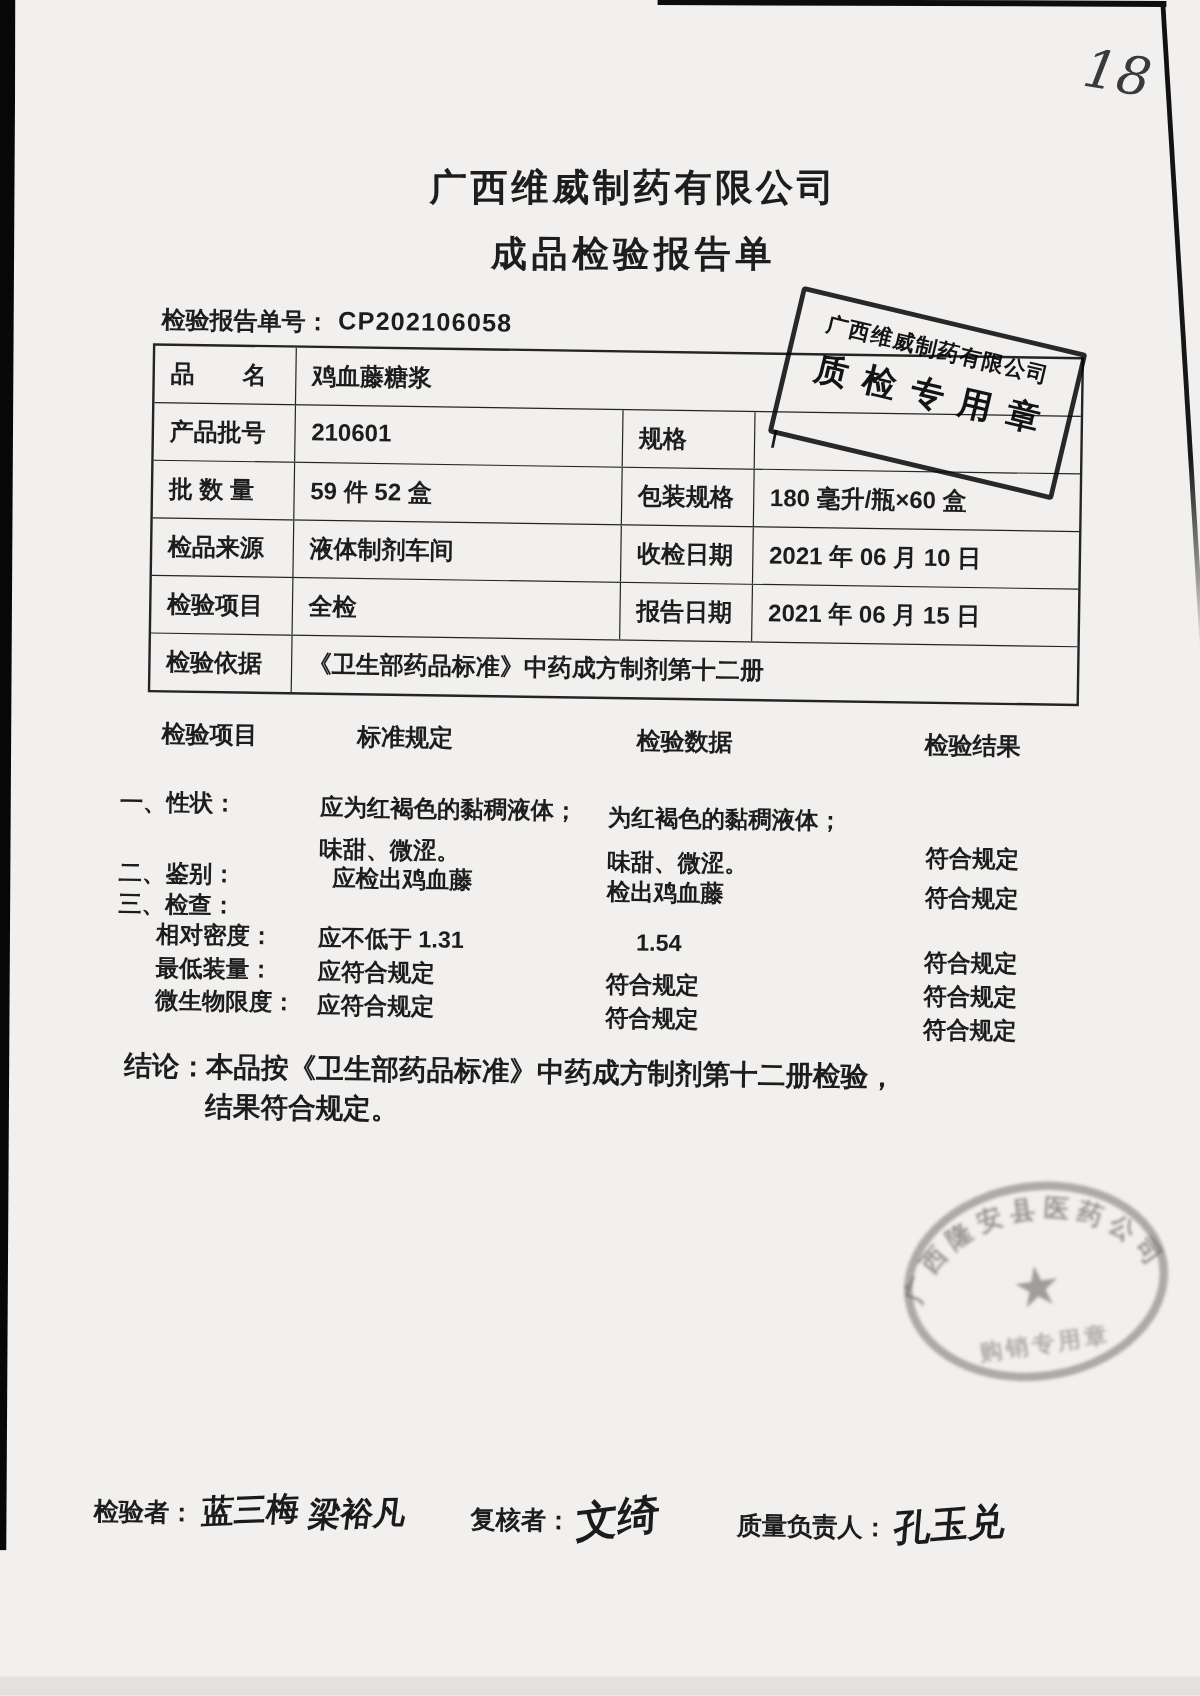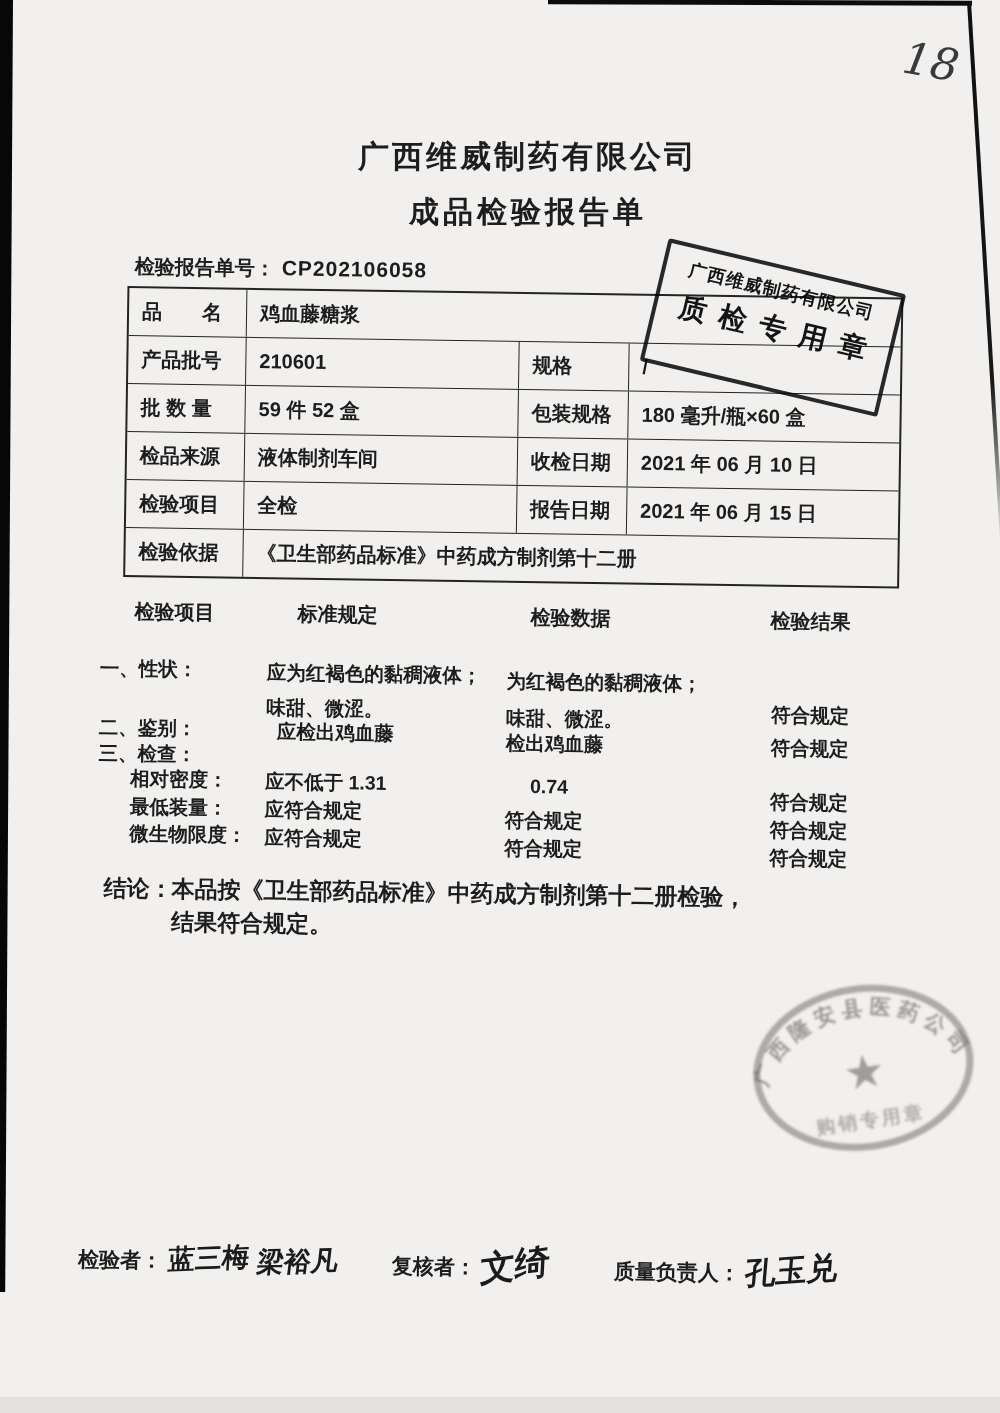--- a/index.html
+++ b/index.html
@@ -132,21 +132,21 @@
 
   <span class="t r" style="left:106px;top:463px;">二、鉴别：</span>
   <span class="t r" style="left:284px;top:465px;">应检出鸡血藤</span>
   <span class="t r" style="left:513px;top:473px;">检出鸡血藤</span>
   <span class="t r" style="left:778px;top:474px;">符合规定</span>
 
   <span class="t r" style="left:106px;top:489px;">三、检查：</span>
 
   <span class="t r" style="left:138px;top:514px;">相对密度：</span>
   <span class="t r" style="left:273px;top:515px;">应不低于 1.31</span>
-  <span class="t r" style="left:538px;top:518px;">0.74</span>
+  <span class="t r" style="left:538px;top:518px;">1.54</span>
   <span class="t r" style="left:778px;top:528px;">符合规定</span>
 
   <span class="t r" style="left:138px;top:542px;">最低装量：</span>
   <span class="t r" style="left:273px;top:543px;">应符合规定</span>
   <span class="t r" style="left:513px;top:550px;">符合规定</span>
   <span class="t r" style="left:778px;top:556px;">符合规定</span>
 
   <span class="t r" style="left:138px;top:569px;">微生物限度：</span>
   <span class="t r" style="left:273px;top:571px;">应符合规定</span>
   <span class="t r" style="left:513px;top:578px;">符合规定</span>

